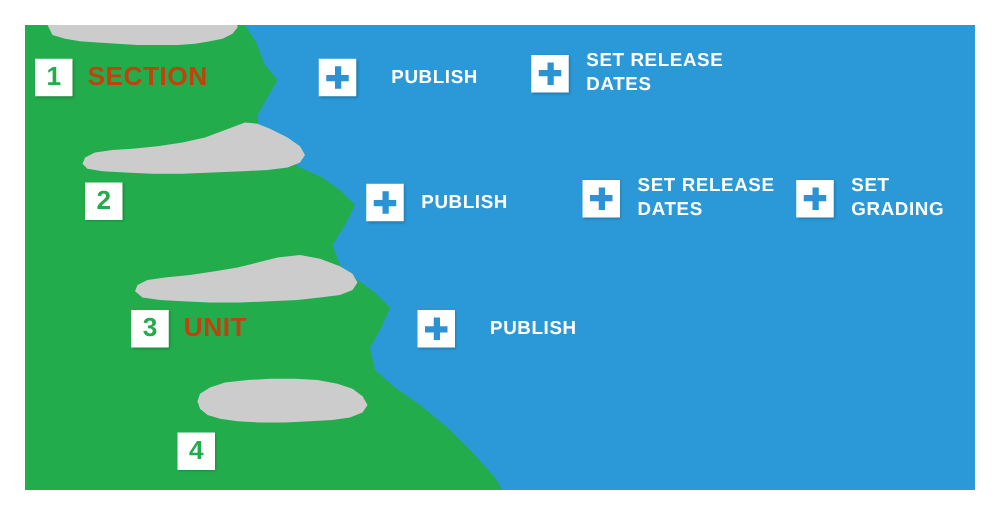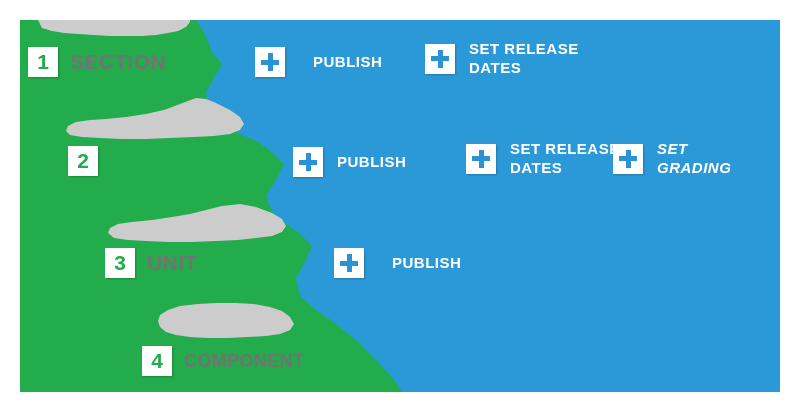--- a/index.html
+++ b/index.html
@@ -48,21 +48,21 @@
     background: #ffffff;
     color: #23ac4c;
     font-weight: bold;
     font-size: 21px;
     line-height: 30px;
     text-align: center;
     box-shadow: 1px 1px 2px rgba(0,0,0,0.22);
     flex: 0 0 auto;
   }
   .hier-text {
-    color: #737373;
+    color: #c2410c;
     font-weight: bold;
     font-size: 21px;
     letter-spacing: 0.4px;
     margin-left: 12px;
     white-space: nowrap;
   }
   .hier-text.small {
     font-size: 18px;
   }
 
@@ -204,38 +204,37 @@
     <span class="plus-icon"></span>
     <span class="action-text">PUBLISH</span>
   </div>
 
   <div class="action" style="left:466px; top:140px;">
     <span class="plus-icon"></span>
     <span class="action-text">SET RELEASE
 DATES</span>
   </div>
 
-  <div class="action" style="left:613px; top:140px;font-style:italic;">
+  <div class="action" style="left:637px; top:140px;">
     <span class="plus-icon"></span>
     <span class="action-text">SET
 GRADING</span>
   </div>
 
   <div class="row" style="left:105px; top:248px;">
     <div class="hier-label">
       <span class="num-badge">3</span>
       <span class="hier-text">UNIT</span>
     </div>
   </div>
 
   <div class="action" style="left:334px; top:248px;">
     <span class="plus-icon"></span>
     <span class="action-text wide">PUBLISH</span>
   </div>
 
   <div class="row" style="left:142px; top:346px;">
     <div class="hier-label">
       <span class="num-badge">4</span>
-      <span class="hier-text small">COMPONENT</span>
     </div>
   </div>
 
 </div>
 
 </body></html>

